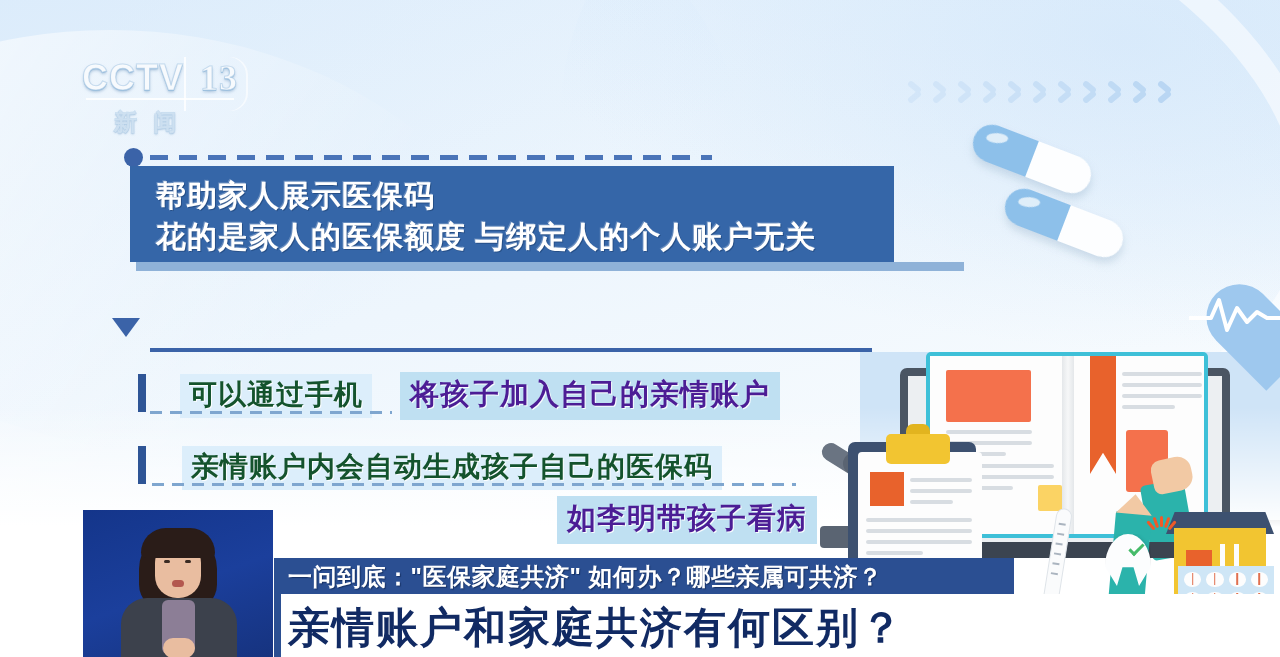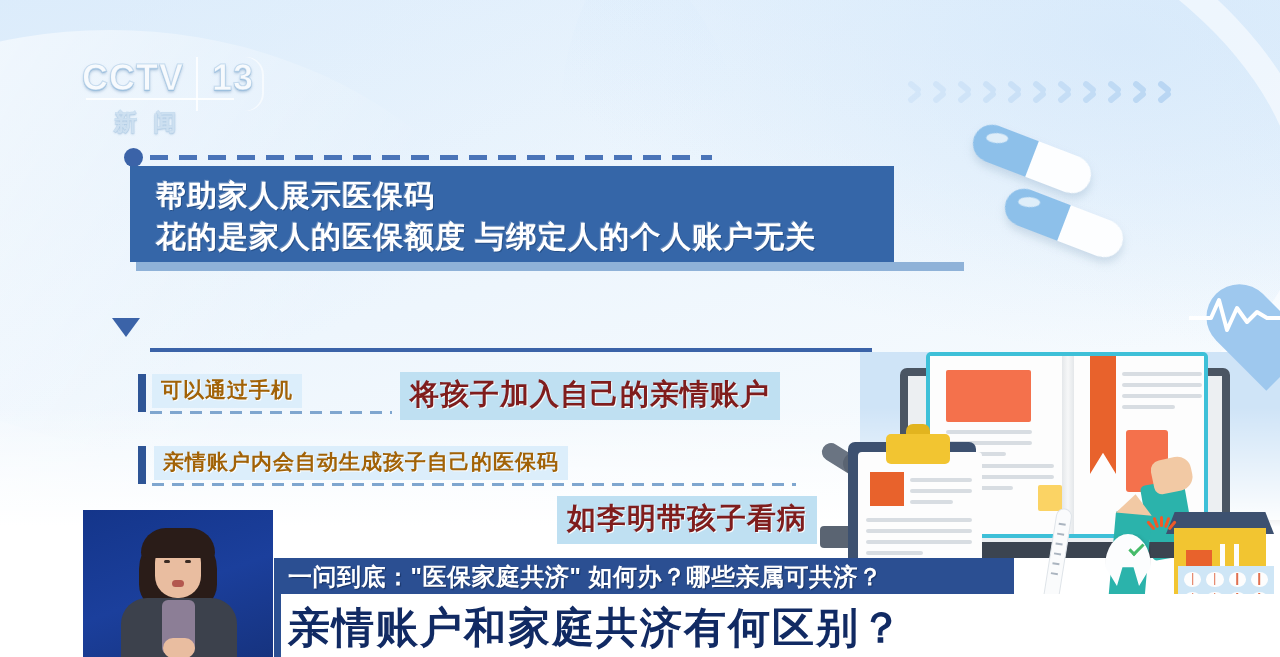--- a/index.html
+++ b/index.html
@@ -183,23 +183,23 @@
   .pills-box .pgrid span{ background:#fdfdfd; border-radius:50%; position:relative; }
   .pills-box .pgrid span::after{ content:""; position:absolute; left:50%; top:10%;
     width:1.6px; height:80%; background:#e0704f; transform:translateX(-50%); }
 
   
   .logo{ position:absolute; left:82px; top:57px; }
   .logo-main{ font-size:36px; font-weight:bold; letter-spacing:1px;
     color:rgba(255,255,255,.92);
     text-shadow:0 1px 0 #9dbfdd, 0 2px 3px rgba(110,150,190,.55);
     -webkit-text-stroke:1px rgba(160,195,225,.55); }
-  .logo-13{ display:inline-block; margin-left:12px; padding:0 10px 12px 14px;
+  .logo-13{ display:inline-block; margin-left:0; padding:0 10px 12px 14px;
     border-left:2px solid rgba(255,255,255,.8); border-radius:0 18px 18px 0;
-    box-shadow:inset -2px 0 0 rgba(255,255,255,.6); }
+    box-shadow:inset -2px 0 0 rgba(255,255,255,.6);font-family:Liberation Serif, serif; }
   .logo-sub{ margin-top:-4px; margin-left:32px; font-size:23px; font-weight:bold;
     color:rgba(255,255,255,.85);
     text-shadow:0 1px 2px rgba(120,160,200,.6);
     -webkit-text-stroke:1px rgba(165,200,230,.5); letter-spacing:5px; }
   .logo-underline{ position:absolute; left:4px; top:41px; width:148px; height:2px;
     background:rgba(255,255,255,.85); }
 
   
   .h-title{ position:absolute; left:152px; top:104px; font-size:46px; font-weight:bold;
     color:#2f5fa6; letter-spacing:2px;
@@ -227,24 +227,24 @@
     background:#bfe0f2; font-size:31px; font-weight:bold; color:#1d3f7d;
     letter-spacing:1px;
     text-shadow:1px 1px 0 rgba(255,255,255,.9); }
   .hl-head-rule{ position:absolute; left:150px; top:348px; width:722px; height:4px;
     background:#3b63a8; }
 
   .bar{ position:absolute; width:8px; background:#2e5596; }
   #bar-1{ left:138px; top:374px; height:38px; }
   #bar-2{ left:138px; top:446px; height:38px; }
   .t-soft{ position:absolute; padding:2px 9px 4px; background:#dceefb;
-    font-size:21px; font-weight:bold; color:#a16207; letter-spacing:1px;
-    text-shadow:1px 1px 0 rgba(255,255,255,.9); }
+    font-size:28px; font-weight:bold; color:#14532d; letter-spacing:1px;
+    text-shadow:1px 1px 0 rgba(255,255,255,.9);margin-left:28px; }
   .t-hl{ position:absolute; padding:3px 10px 5px; background:#bfe0f2;
-    font-size:29px; font-weight:bold; color:#7f1d1d; letter-spacing:1px;
+    font-size:29px; font-weight:bold; color:#4c1d95; letter-spacing:1px;
     text-shadow:1px 1px 0 rgba(255,255,255,.9); }
   #line-3a{ left:152px; top:374px; }
   #dash-3{ position:absolute; left:150px; top:411px; width:242px; height:3px;
     background:repeating-linear-gradient(to right,#7fa6cf 0 12px,transparent 12px 20px); }
   #line-3b{ left:400px; top:372px; }
   #line-4{ left:154px; top:446px; }
   #dash-4{ position:absolute; left:152px; top:483px; width:644px; height:3px;
     background:repeating-linear-gradient(to right,#7fa6cf 0 12px,transparent 12px 20px); }
   #line-5{ left:557px; top:496px; }
 

